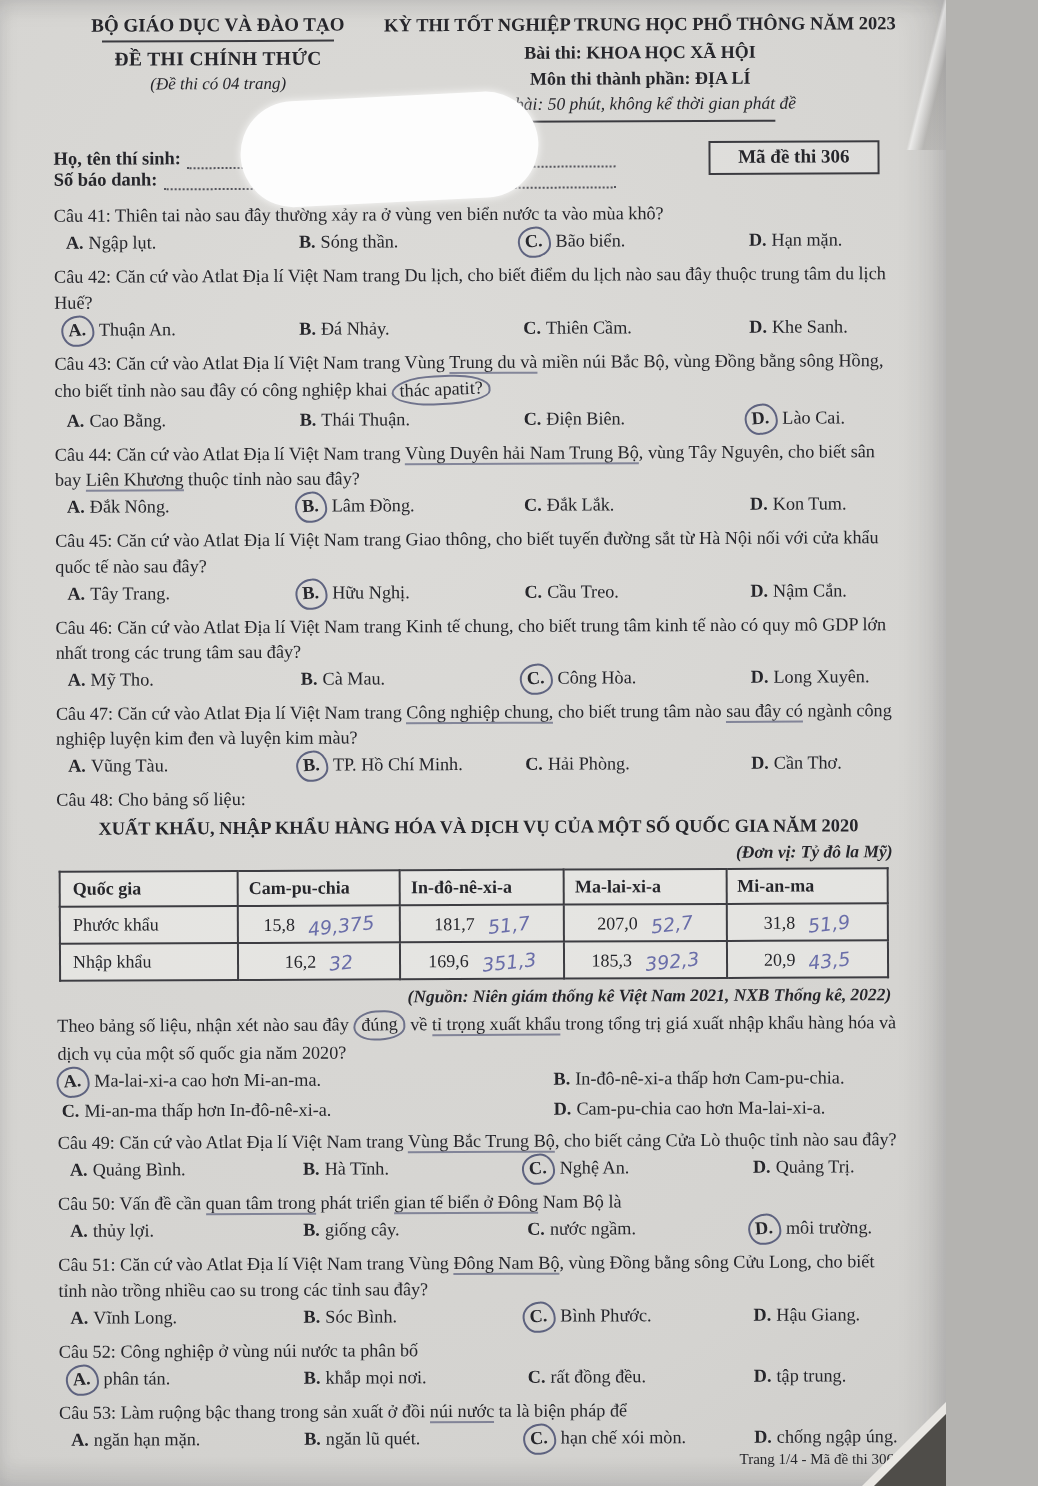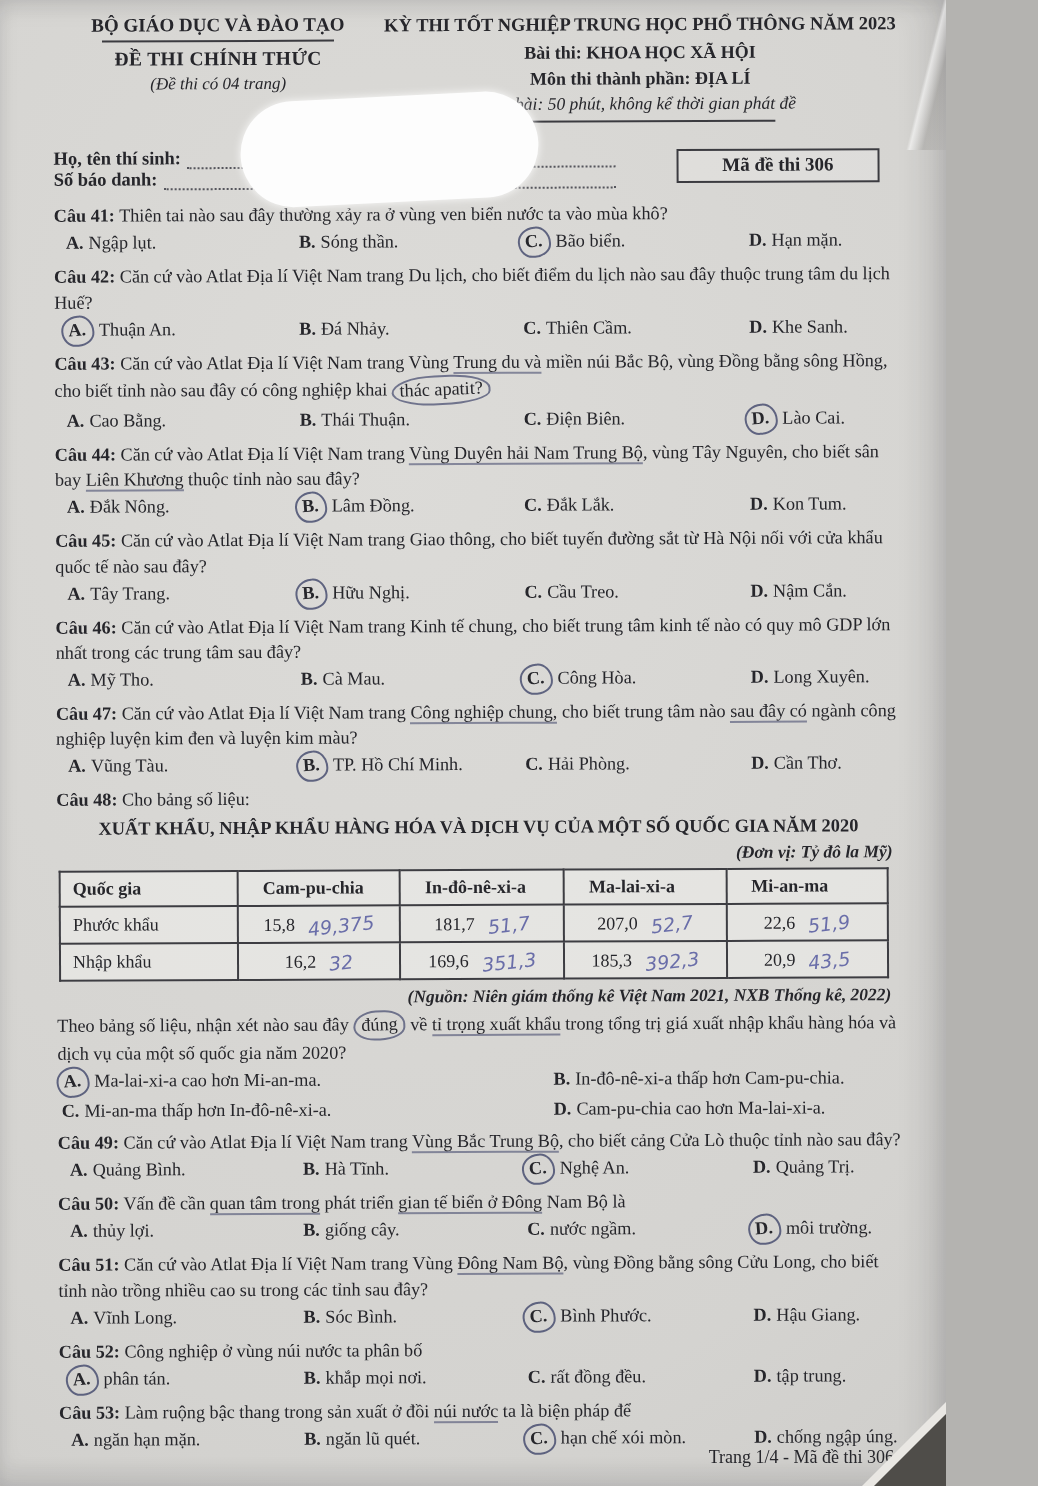--- a/index.html
+++ b/index.html
@@ -20,55 +20,55 @@
   .hrt{flex:1;text-align:center;line-height:1.42;}
   .hrt .r1{font-weight:bold;font-size:18.5px;white-space:nowrap;}
   .hrt .r2{font-weight:bold;font-size:18px;margin-top:3px;}
   .hrt .r3{font-weight:bold;font-size:18px;}
   .hrt .r4{font-style:italic;font-size:17.5px;}
   .hrt .rule2{width:270px;border-top:2px solid #3b3b40;margin:4px auto 0;}
 
   .idrow{display:flex;align-items:flex-end;width:562px;font-weight:bold;font-size:18.5px;}
   .idrow.first{margin-top:24px;}
   .idrow .dots{flex:1;border-bottom:2px dotted #55555c;margin-left:6px;height:15px;}
-  .codebox{position:absolute;top:150px;right:64px;border:2px solid #3b3b40;
-           padding:3px 44px 5px;font-weight:bold;font-size:19px;background:rgba(255,255,255,.18);}
+  .codebox{position:absolute;top:142px;right:64px;border:2px solid #3b3b40;
+           padding:3px 28px 5px;font-weight:bold;font-size:19px;background:rgba(255,255,255,.18);}
   .blob{position:absolute;left:243px;top:96px;width:298px;height:106px;background:#fdfdfd;
         border-radius:60px;transform:rotate(-2.6deg);box-shadow:0 0 8px rgba(255,255,255,.9);z-index:5;}
 
   
   .qs{margin-top:13px;font-size:18.2px;line-height:1.38;}
   .q{margin-bottom:7px;}
   .stem{margin:0 0 2px;}
-  .qn{font-weight:bold;}
+  .qn{font-weight:normal;}
   .opts{display:grid;grid-template-columns:233px 224px 226px auto;padding-left:12px;}
   .opts2{display:grid;grid-template-columns:492px auto;row-gap:3px;padding-left:4px;margin-top:2px;}
   .opt .k{font-weight:bold;margin-right:5px;}
 
   
   .pick{display:inline-block;border:2px solid rgba(60,66,104,.78);
         border-radius:60% 52% 58% 50%/55% 62% 48% 58%;
         padding:0 6px 2px 5px;margin:-2px -2px -2px -5px;transform:rotate(-4deg);}
   .hu{border-bottom:2px solid rgba(60,66,104,.55);}
   .hc{display:inline-block;border:2px solid rgba(60,66,104,.68);
       border-radius:50% 46% 56% 48%/62% 54% 48% 52%;padding:0 6px 1px;transform:rotate(-2deg);}
   .hand{font-family:"DejaVu Sans","Liberation Sans",sans-serif;font-style:italic;color:#6a6ea9;
         font-size:19px;display:inline-block;transform:rotate(-6deg);margin-left:13px;position:relative;top:2px;}
 
   
   .tbl-title{text-align:center;font-weight:bold;font-size:18.4px;margin:3px 0 0;}
   .tbl-unit{text-align:right;font-style:italic;font-weight:bold;font-size:17.5px;margin:1px 8px 4px 0;}
   table.data{border-collapse:collapse;width:calc(100% - 14px);margin-left:2px;background:rgba(250,250,248,.4);}
-  .data th,.data td{border:2px solid #3d3d42;padding:4px 24px;font-size:18px;}
+  .data th,.data td{border:2px solid #3d3d42;padding:4px 10px;font-size:18px;}
   .data th{font-weight:bold;text-align:left;}
   .data .lab{text-align:left;padding-left:12px;}
   .data td.val{text-align:center;}
   .src{text-align:right;font-style:italic;font-weight:bold;font-size:17.4px;margin:4px 10px 2px 0;}
 
-  .footer{position:absolute;right:52px;bottom:18px;font-size:18px;}
+  .footer{position:absolute;right:52px;bottom:18px;font-size:15px;}
 
   
   .fold-hi{position:absolute;right:0;bottom:0;width:0;height:0;
            border-bottom:84px solid #e9e7e3;border-left:84px solid transparent;}
   .fold{position:absolute;right:0;bottom:0;width:0;height:0;
         border-bottom:72px solid #4f4d49;border-left:72px solid transparent;}
   .tr-edge{position:absolute;top:0;right:0;width:46px;height:150px;
            background:linear-gradient(104deg, transparent 52%, rgba(255,255,255,.55) 56%, rgba(110,108,104,.22) 72%, rgba(160,158,154,.12) 100%);}
 </style>
 </head>
@@ -196,21 +196,21 @@
             <th>Cam-pu-chia</th>
             <th>In-đô-nê-xi-a</th>
             <th>Ma-lai-xi-a</th>
             <th>Mi-an-ma</th>
           </tr>
           <tr>
             <td class="lab">Phước khẩu</td>
             <td class="val"><span>15,8</span><span class="hand">49,375</span></td>
             <td class="val"><span>181,7</span><span class="hand">51,7</span></td>
             <td class="val"><span>207,0</span><span class="hand">52,7</span></td>
-            <td class="val"><span>22,6</span><span class="hand">51,9</span></td>
+            <td class="val"><span>31,8</span><span class="hand">51,9</span></td>
           </tr>
           <tr>
             <td class="lab">Nhập khẩu</td>
             <td class="val"><span>16,2</span><span class="hand">32</span></td>
             <td class="val"><span>169,6</span><span class="hand">351,3</span></td>
             <td class="val"><span>185,3</span><span class="hand">392,3</span></td>
             <td class="val"><span>20,9</span><span class="hand">43,5</span></td>
           </tr>
         </tbody>
           </table>

